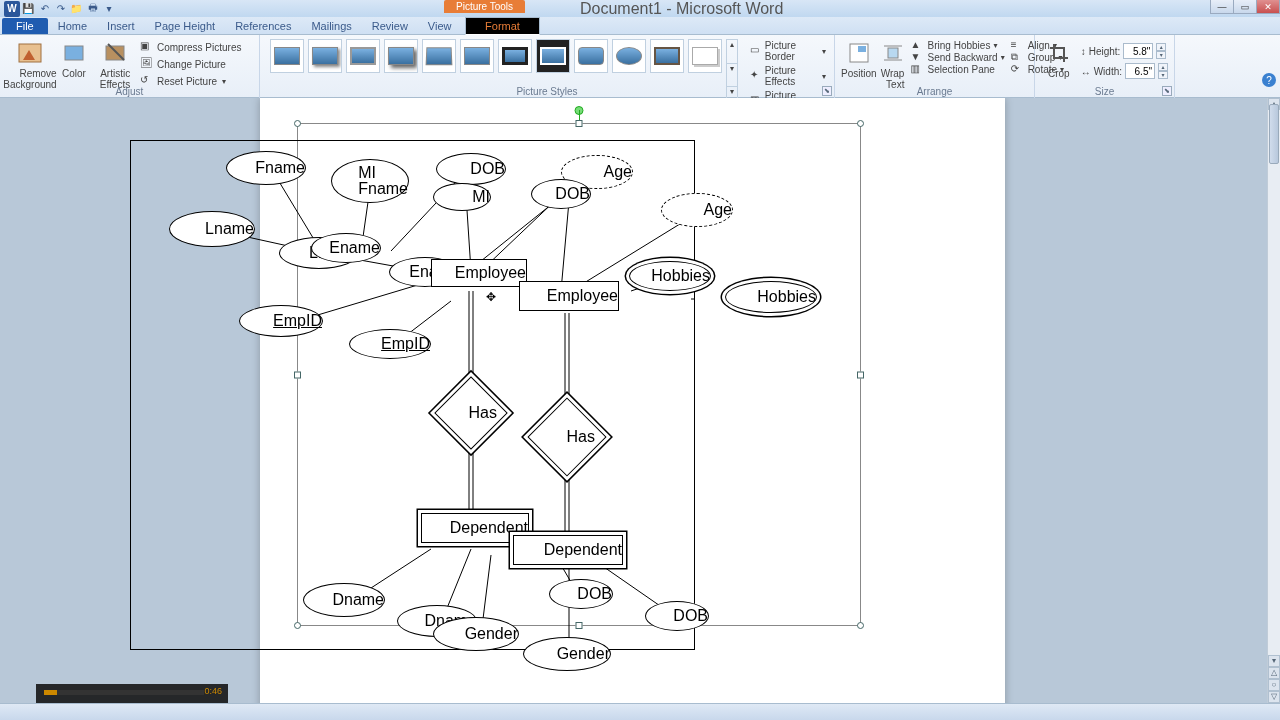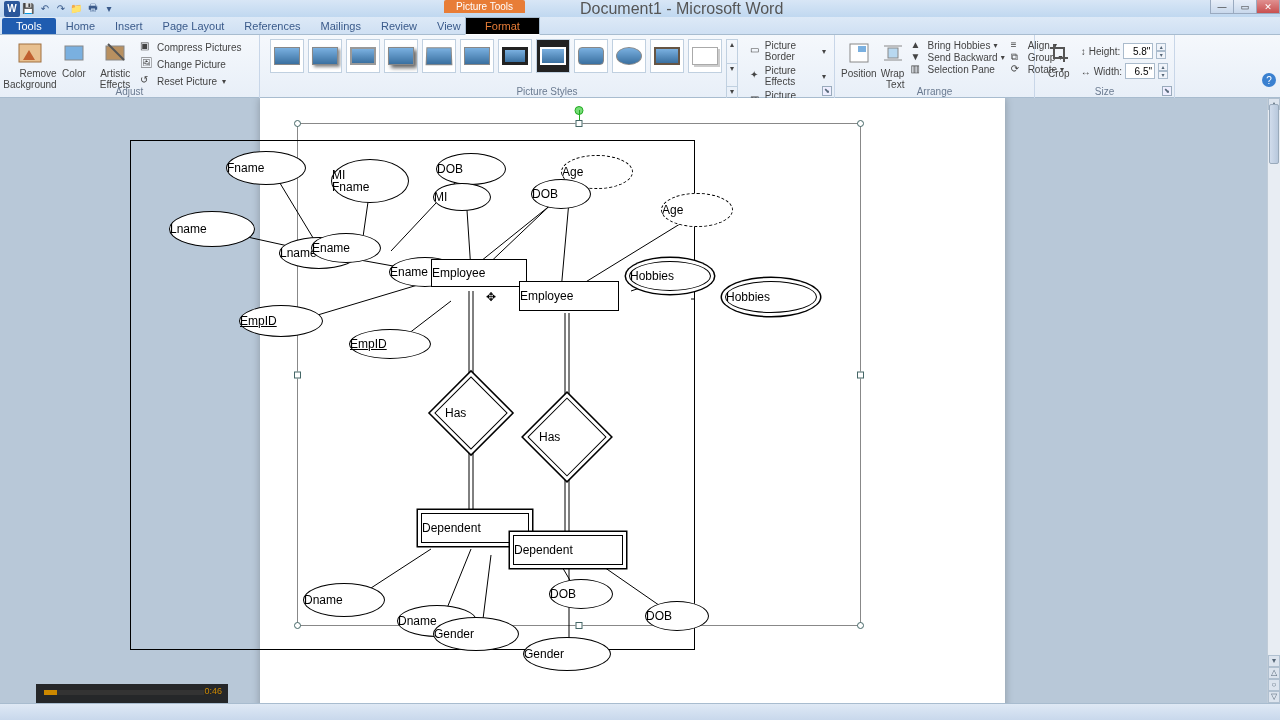--- a/index.html
+++ b/index.html
@@ -54,21 +54,21 @@
 .scrollbar-v{position:absolute;top:98px;right:0;width:13px;bottom:17px;background:#e8edf3;border-left:1px solid #c0ccd8}
 .scroll-thumb{position:absolute;top:6px;left:1px;right:1px;height:60px;background:linear-gradient(90deg,#d0dcec,#b8c8dc);border:1px solid #9ab;border-radius:2px}
 .scroll-btn{position:absolute;left:0;right:0;height:12px;background:#dce4ee;border:1px solid #b0c0d0;font-size:8px;text-align:center;line-height:10px;color:#567}
 .page{position:absolute;left:260px;top:0;width:745px;height:700px;background:#fff;box-shadow:0 0 8px rgba(0,0,0,.25)}
 
 .sel{position:absolute;border:1px solid #888}
 .handle{position:absolute;width:7px;height:7px;background:#fff;border:1px solid #466;border-radius:50%}
 .rot{position:absolute;width:9px;height:9px;border:1px solid #2a2;background:#7d7;border-radius:50%}
 
 .er{position:absolute;left:390px;top:140px;width:565px;height:510px;border:1px solid #000}
-.node{position:absolute;font-family:"Courier New",monospace;font-size:12px;display:flex;align-items:center;justify-content:flex-start;background:#fff}
+.node{position:absolute;font-family:"Courier New",monospace;font-size:16px;display:flex;align-items:center;justify-content:flex-end;background:#fff}
 .ell{border:1.5px solid #000;border-radius:50%}
 .ell.double{box-shadow:0 0 0 3px #fff,0 0 0 4.5px #000}
 .ell.dashed{border-style:dashed}
 .rect{border:1.5px solid #000}
 .rect.double{box-shadow:0 0 0 3px #fff,0 0 0 4.5px #000}
 .diamond{border:none;background:none}
 .diamond .dshape{position:absolute;inset:0;border:1.5px solid #000;transform:rotate(45deg);background:#fff}
 .diamond.double .dshape{box-shadow:0 0 0 3px #fff,0 0 0 4.5px #000}
 .diamond span{position:relative;z-index:1}
 .underline{text-decoration:underline}
@@ -101,24 +101,24 @@
   </div>
   <div class="doc-title">Document1 - Microsoft Word</div>
   <div class="winbtns">
     <div class="winbtn">—</div>
     <div class="winbtn">▭</div>
     <div class="winbtn close">✕</div>
   </div>
 </div>
 
 <div class="tabs">
-  <div class="tab file">Tools</div>
+  <div class="tab file">File</div>
   <div class="tab">Home</div>
   <div class="tab">Insert</div>
-  <div class="tab">Page Layout</div>
+  <div class="tab">Page Height</div>
   <div class="tab">References</div>
   <div class="tab">Mailings</div>
   <div class="tab">Review</div>
   <div class="tab">View</div>
 </div>
 <div class="ctx-tab-under tab active" style="position:absolute">Format</div>
 
 <div class="ribbon">
 
   <div class="group" style="width:260px">

